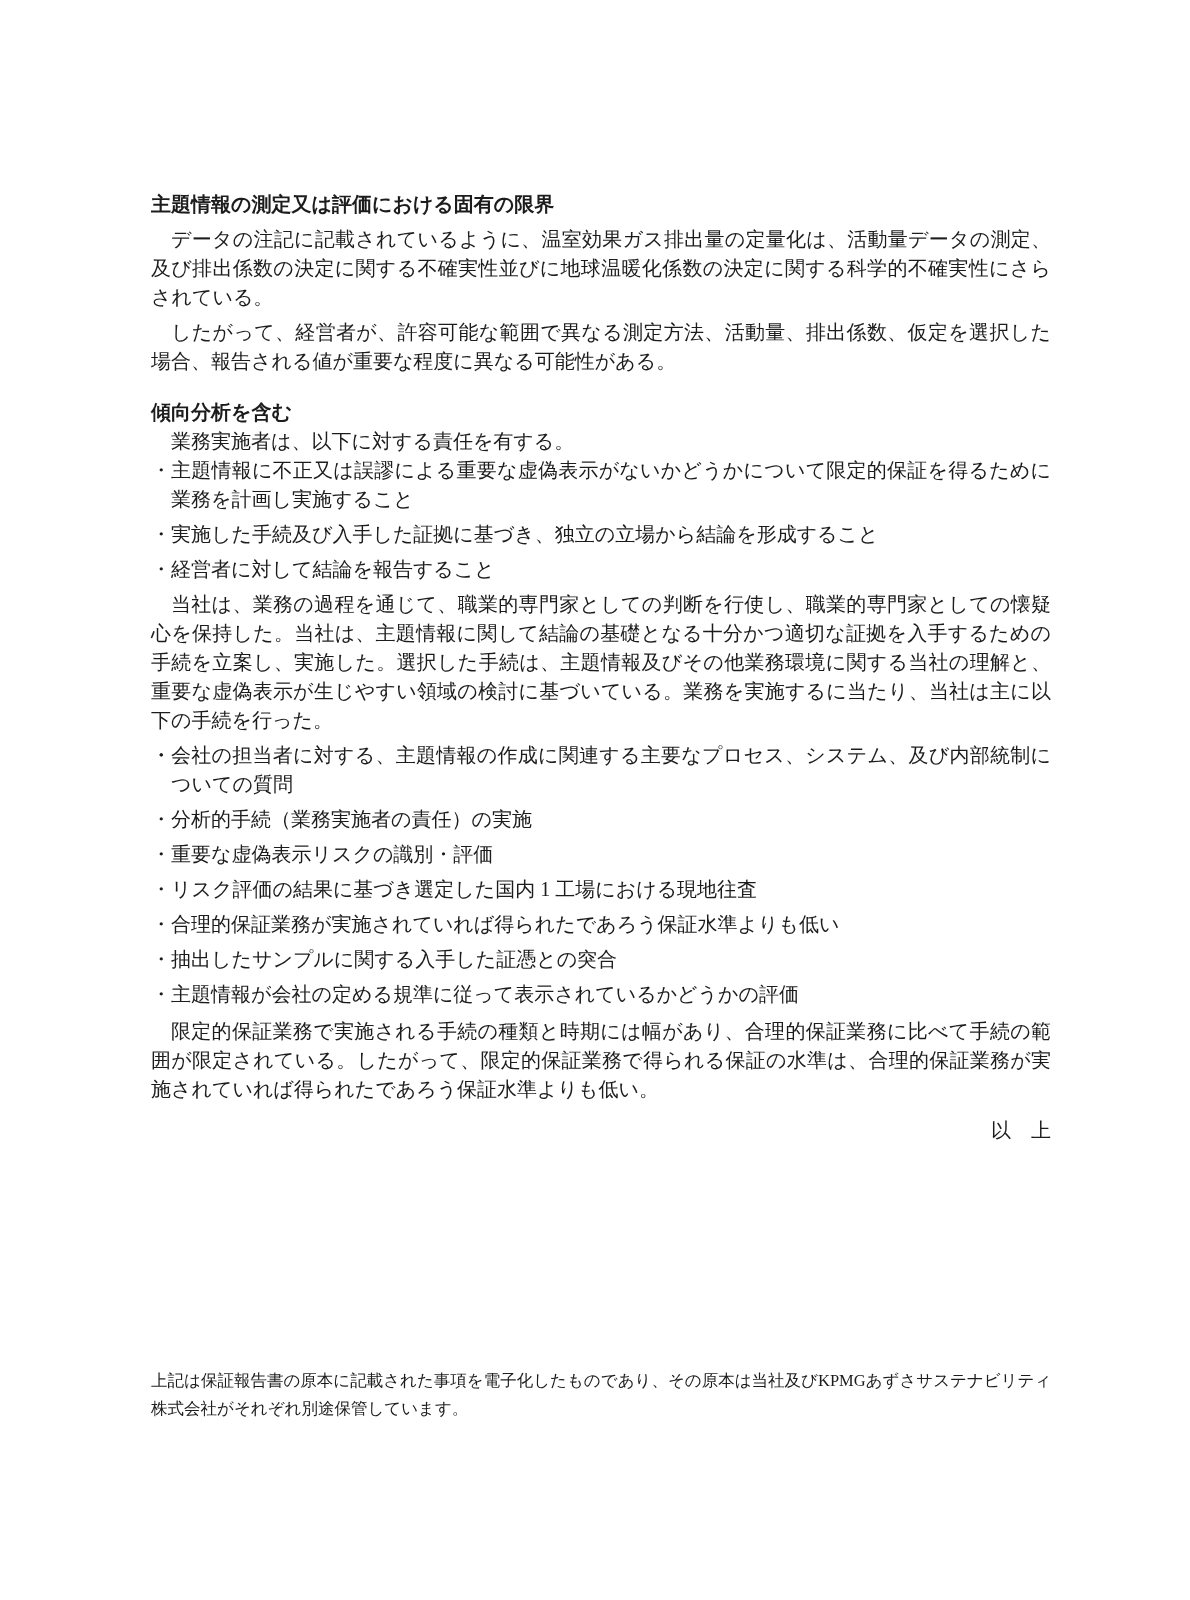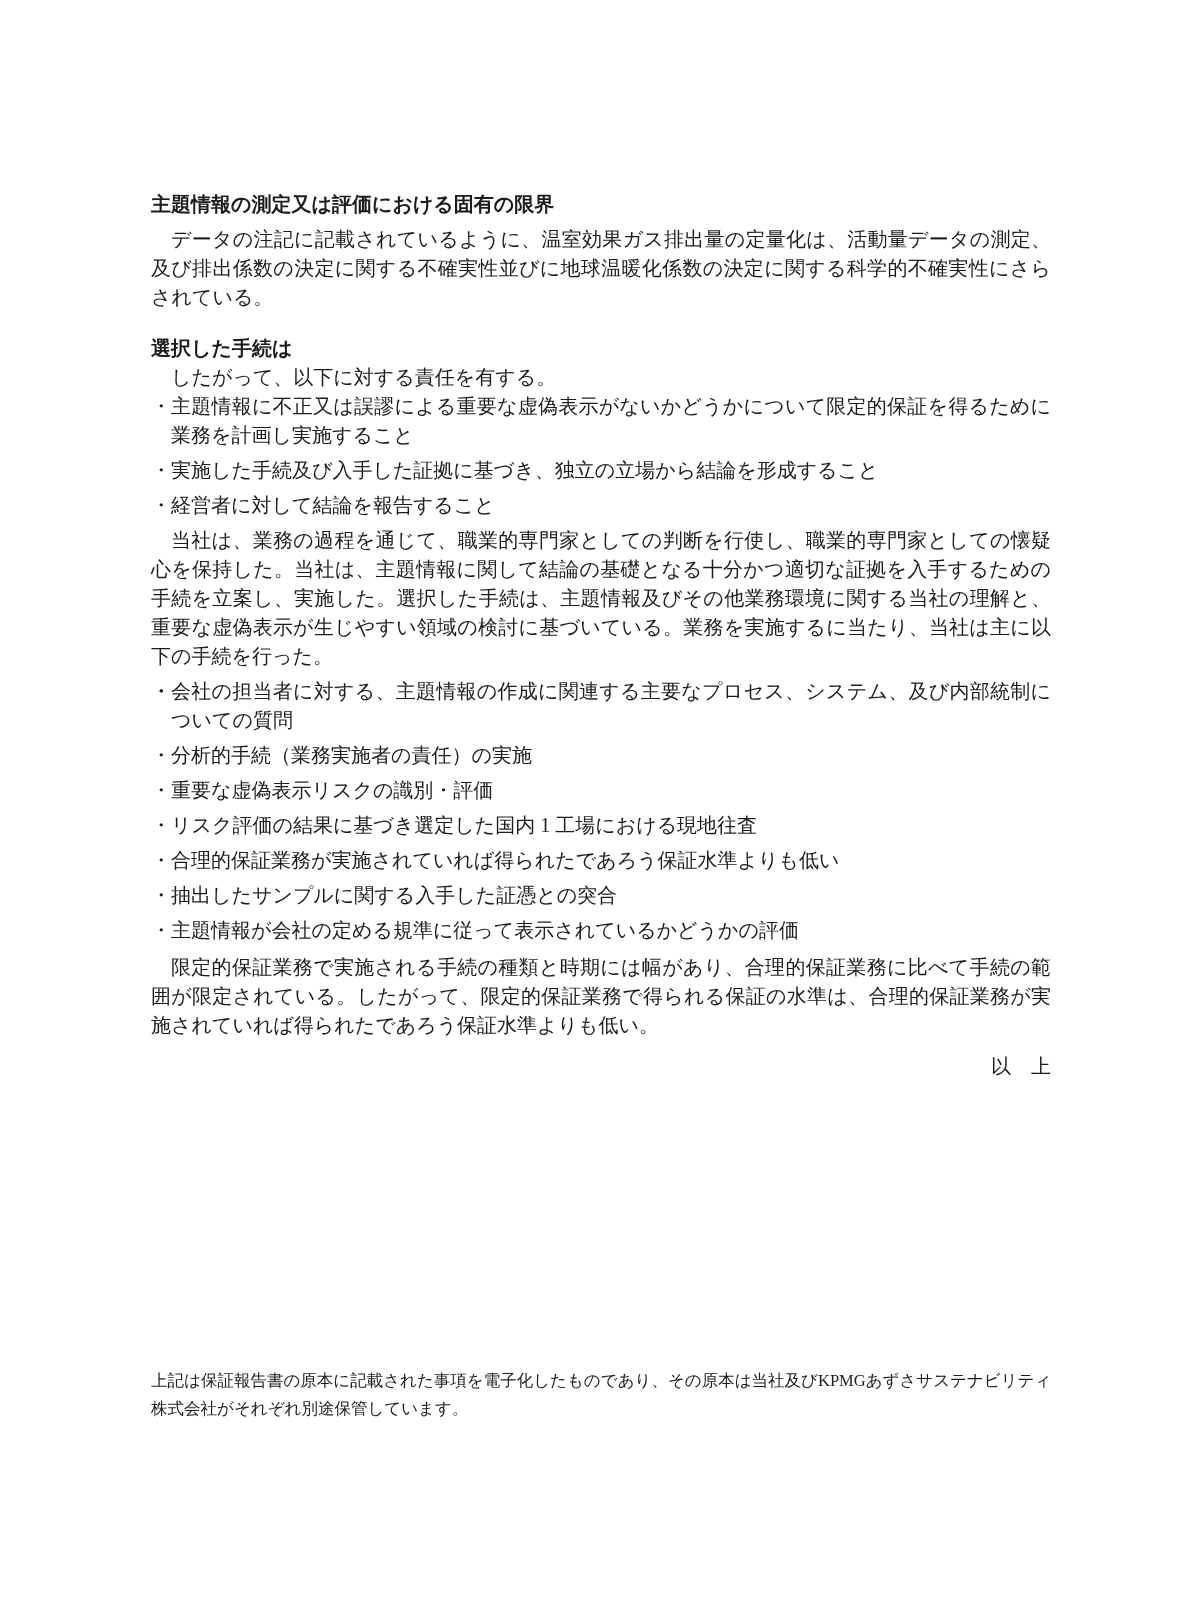--- a/index.html
+++ b/index.html
@@ -81,24 +81,25 @@
 </head>
 <body>
 
 <div class="page">
   <div class="content">
 
     <h3 class="heading">主題情報の測定又は評価における固有の限界</h3>
 
     <p class="para mt-p1">データの注記に記載されているように、温室効果ガス排出量の定量化は、活動量データの測定、及び排出係数の決定に関する不確実性並びに地球温暖化係数の決定に関する科学的不確実性にさらされている。</p>
 
+    <p class="para mt-p2">したがって、経営者が、許容可能な範囲で異なる測定方法、活動量、排出係数、仮定を選択した場合、報告される値が重要な程度に異なる可能性がある。</p>
 
-    <h3 class="heading mt-h2">選択した手続は</h3>
+    <h3 class="heading mt-h2">傾向分析を含む</h3>
 
-    <p class="para">したがって、以下に対する責任を有する。</p>
+    <p class="para">業務実施者は、以下に対する責任を有する。</p>
 
     <ul class="bullets mt-ula">
       <li>
         <span class="bullet">・</span>
         <span class="li-text">主題情報に不正又は誤謬による重要な虚偽表示がないかどうかについて限定的保証を得るために業務を計画し実施すること</span>
       </li>
       <li>
         <span class="bullet">・</span>
         <span class="li-text">実施した手続及び入手した証拠に基づき、独立の立場から結論を形成すること</span>
       </li>

